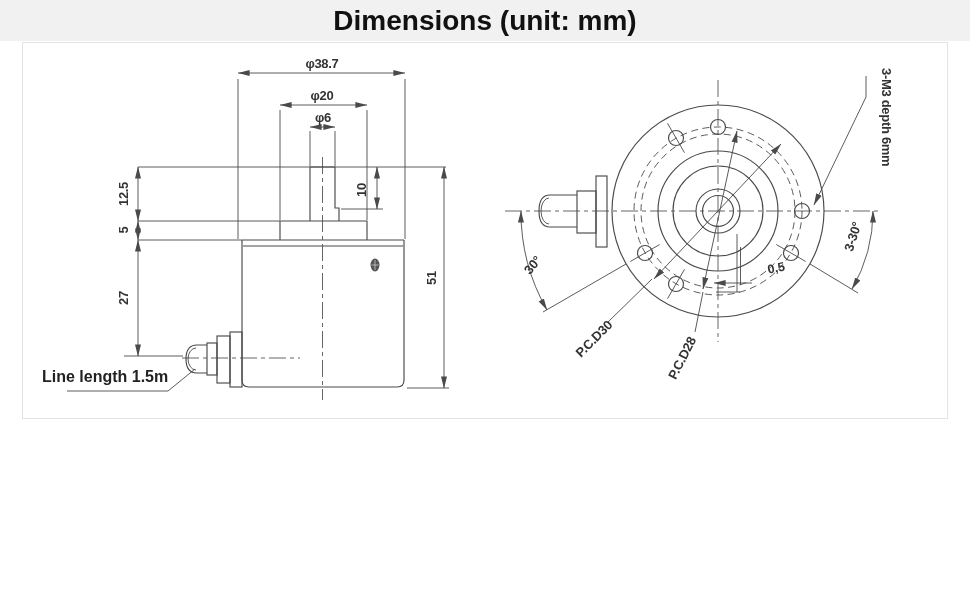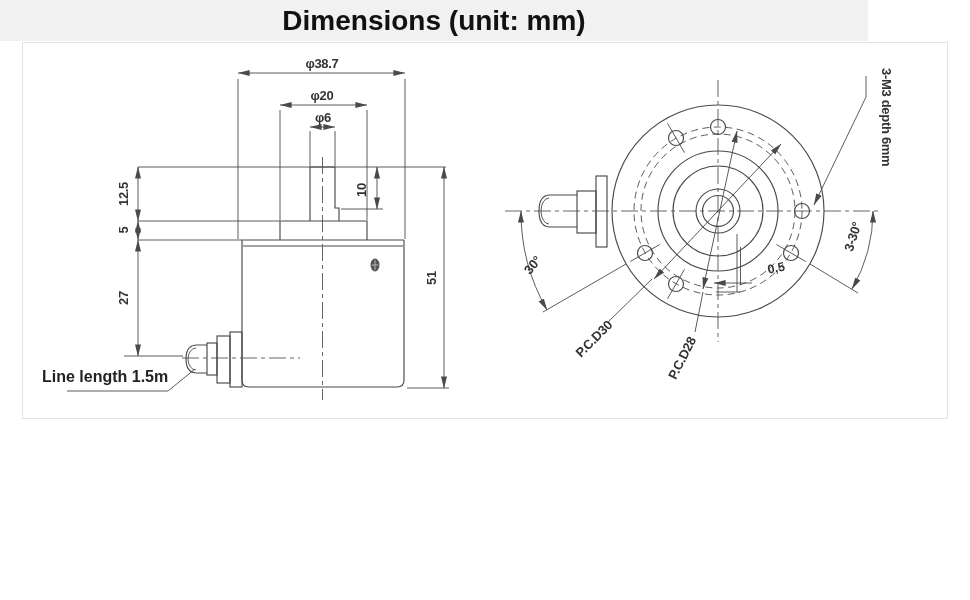--- a/index.html
+++ b/index.html
@@ -1,17 +1,17 @@
 <!DOCTYPE html>
 <html><head>
 <meta charset="utf-8">
 <style>
   html,body{margin:0;padding:0;background:#ffffff;width:970px;height:600px;overflow:hidden;
     font-family:"Liberation Sans", sans-serif;}
-  .title-bar{position:absolute;left:0;top:0;width:868px;height:41px;background:#f1f1f1;
+  .title-bar{position:absolute;left:0;top:0;width:970px;height:41px;background:#f1f1f1;
     display:flex;align-items:center;justify-content:center;}
   .title-bar .t{font-size:28px;font-weight:700;color:#111;letter-spacing:0px;}
   .panel{position:absolute;left:22px;top:42px;width:926px;height:377px;background:#fff;
     border:1px solid #e3e3e3;box-sizing:border-box;}
   svg.draw{position:absolute;left:0;top:0;width:970px;height:600px;}
   .s{stroke:#4a4a4a;stroke-width:1.15;fill:none;}
   .thin{stroke:#4a4a4a;stroke-width:0.9;fill:none;}
   .dash{stroke-dasharray:7 4.5;}
   .cl{stroke:#4a4a4a;stroke-width:0.85;fill:none;stroke-dasharray:17 4 4 4;}
   .dim{font-family:"Liberation Sans",sans-serif;font-size:13px;font-weight:700;fill:#333;letter-spacing:-0.3px;}

